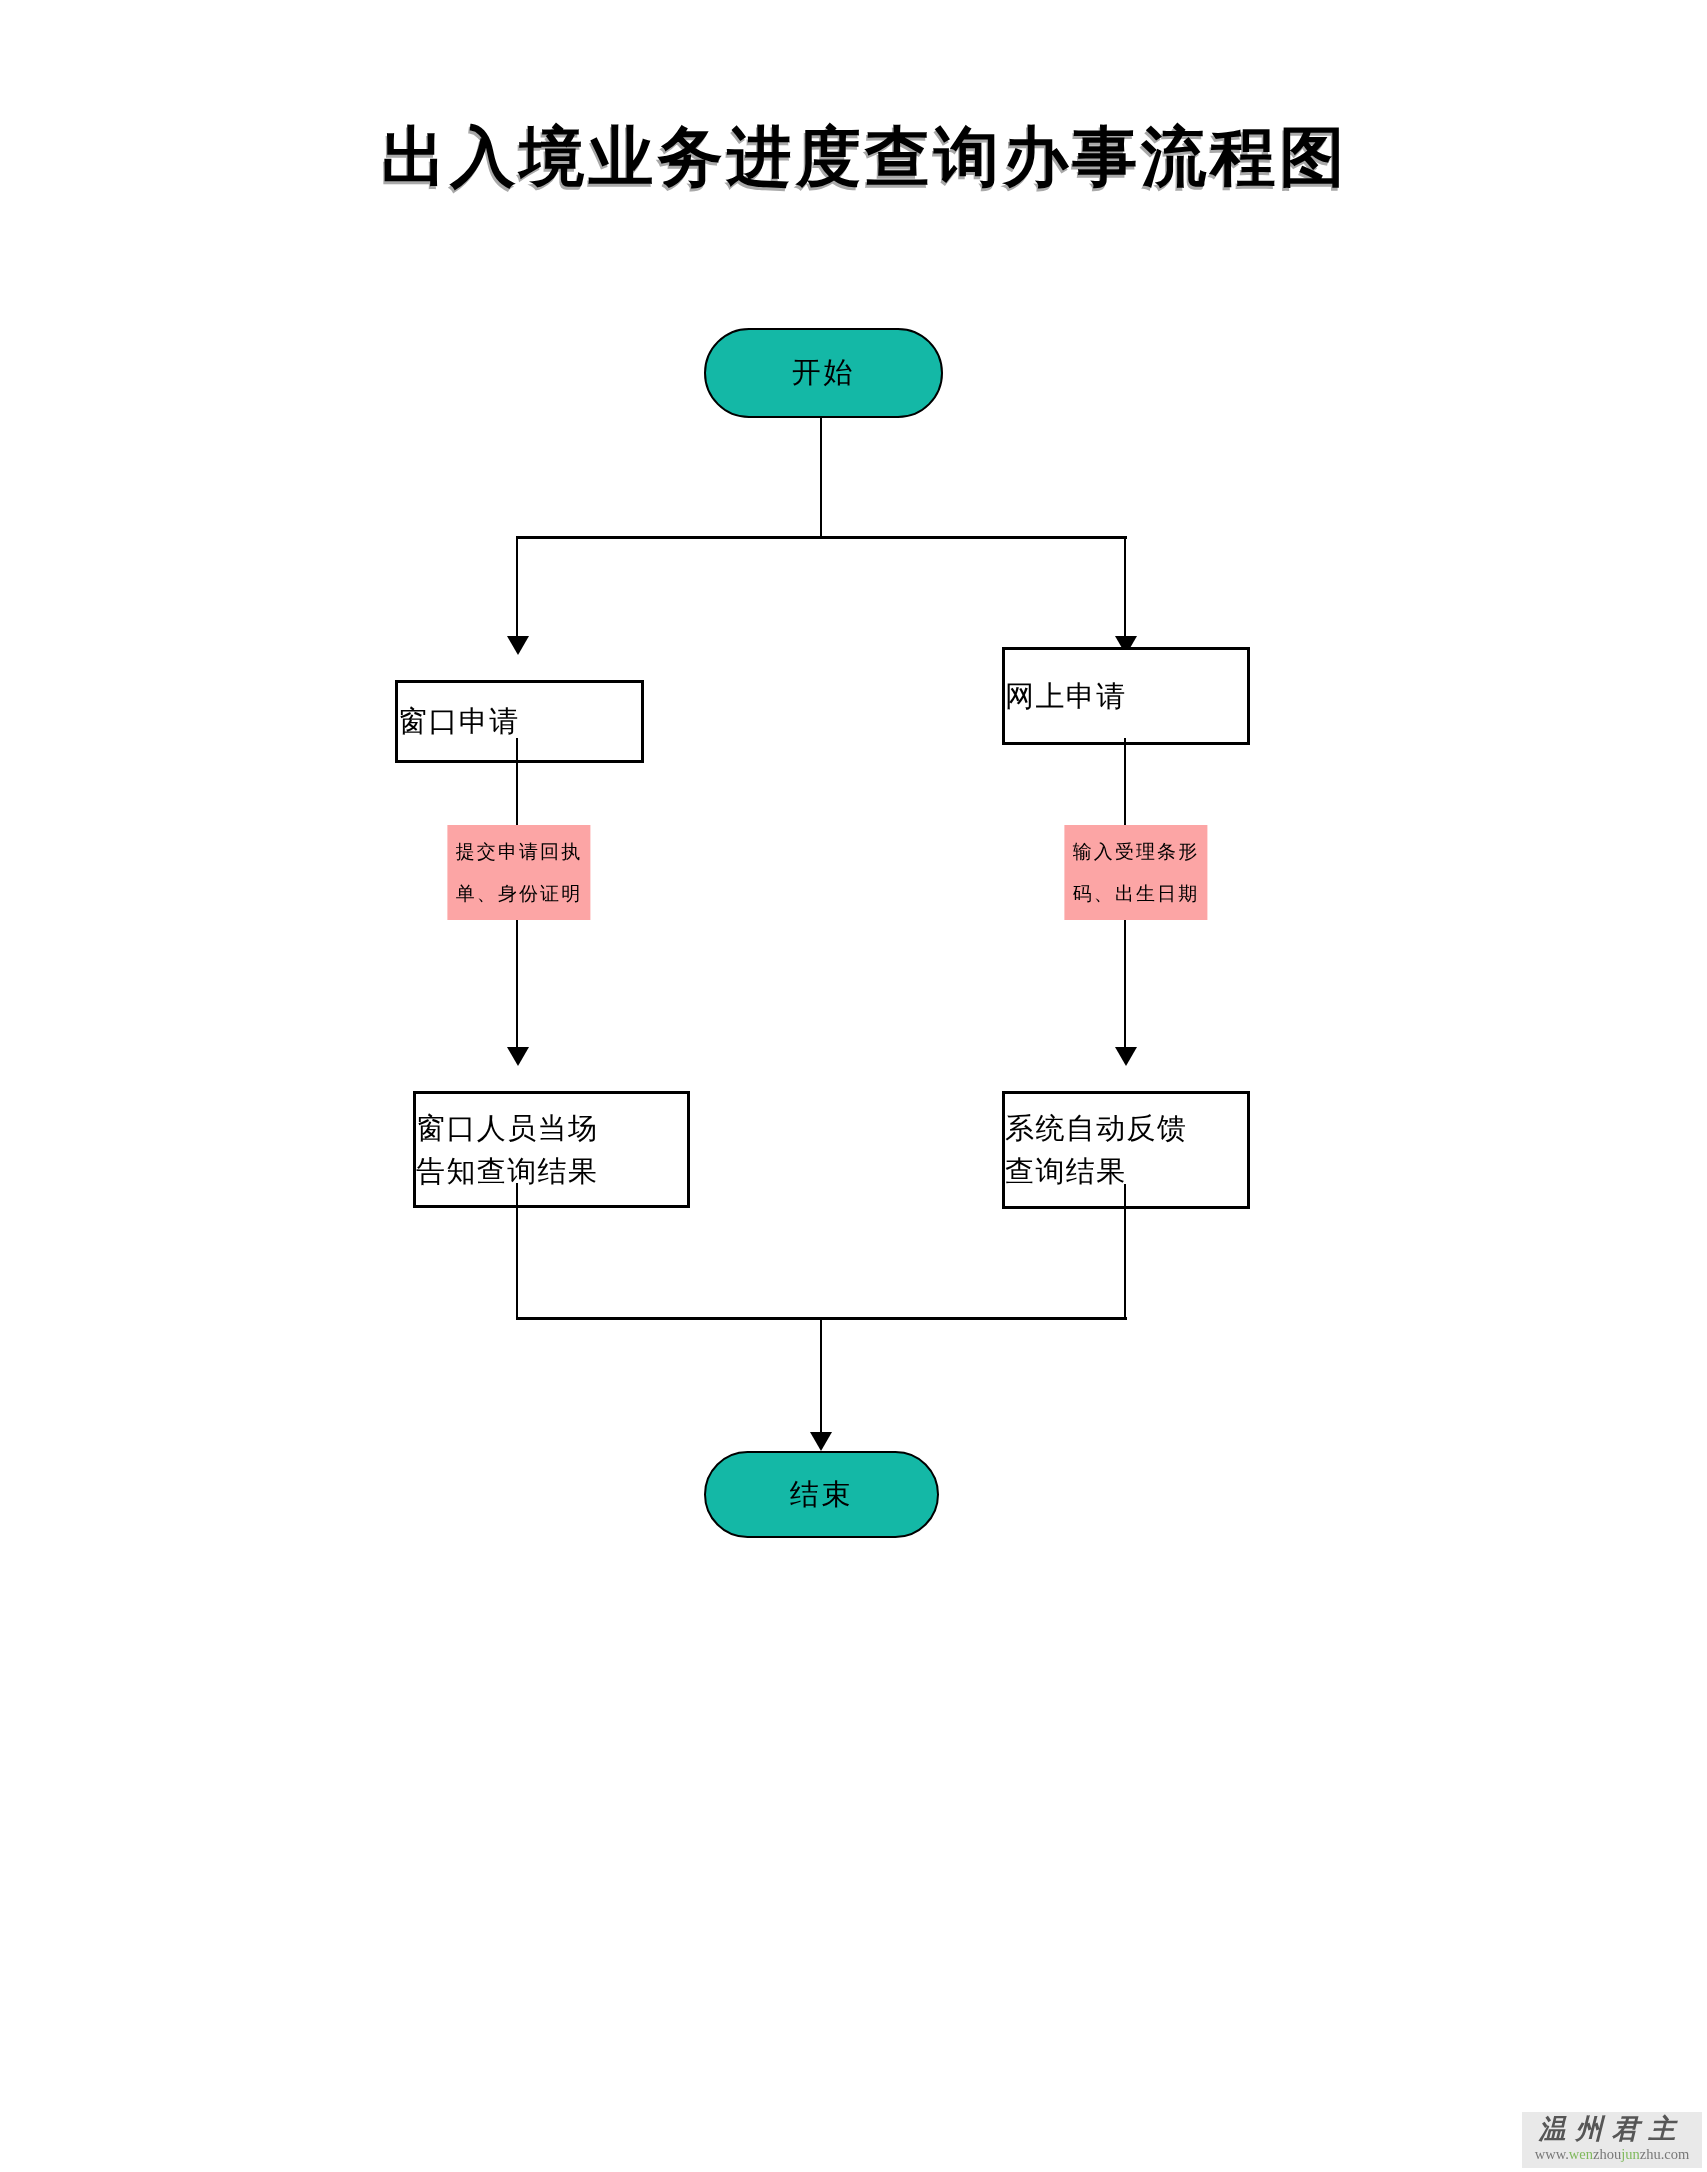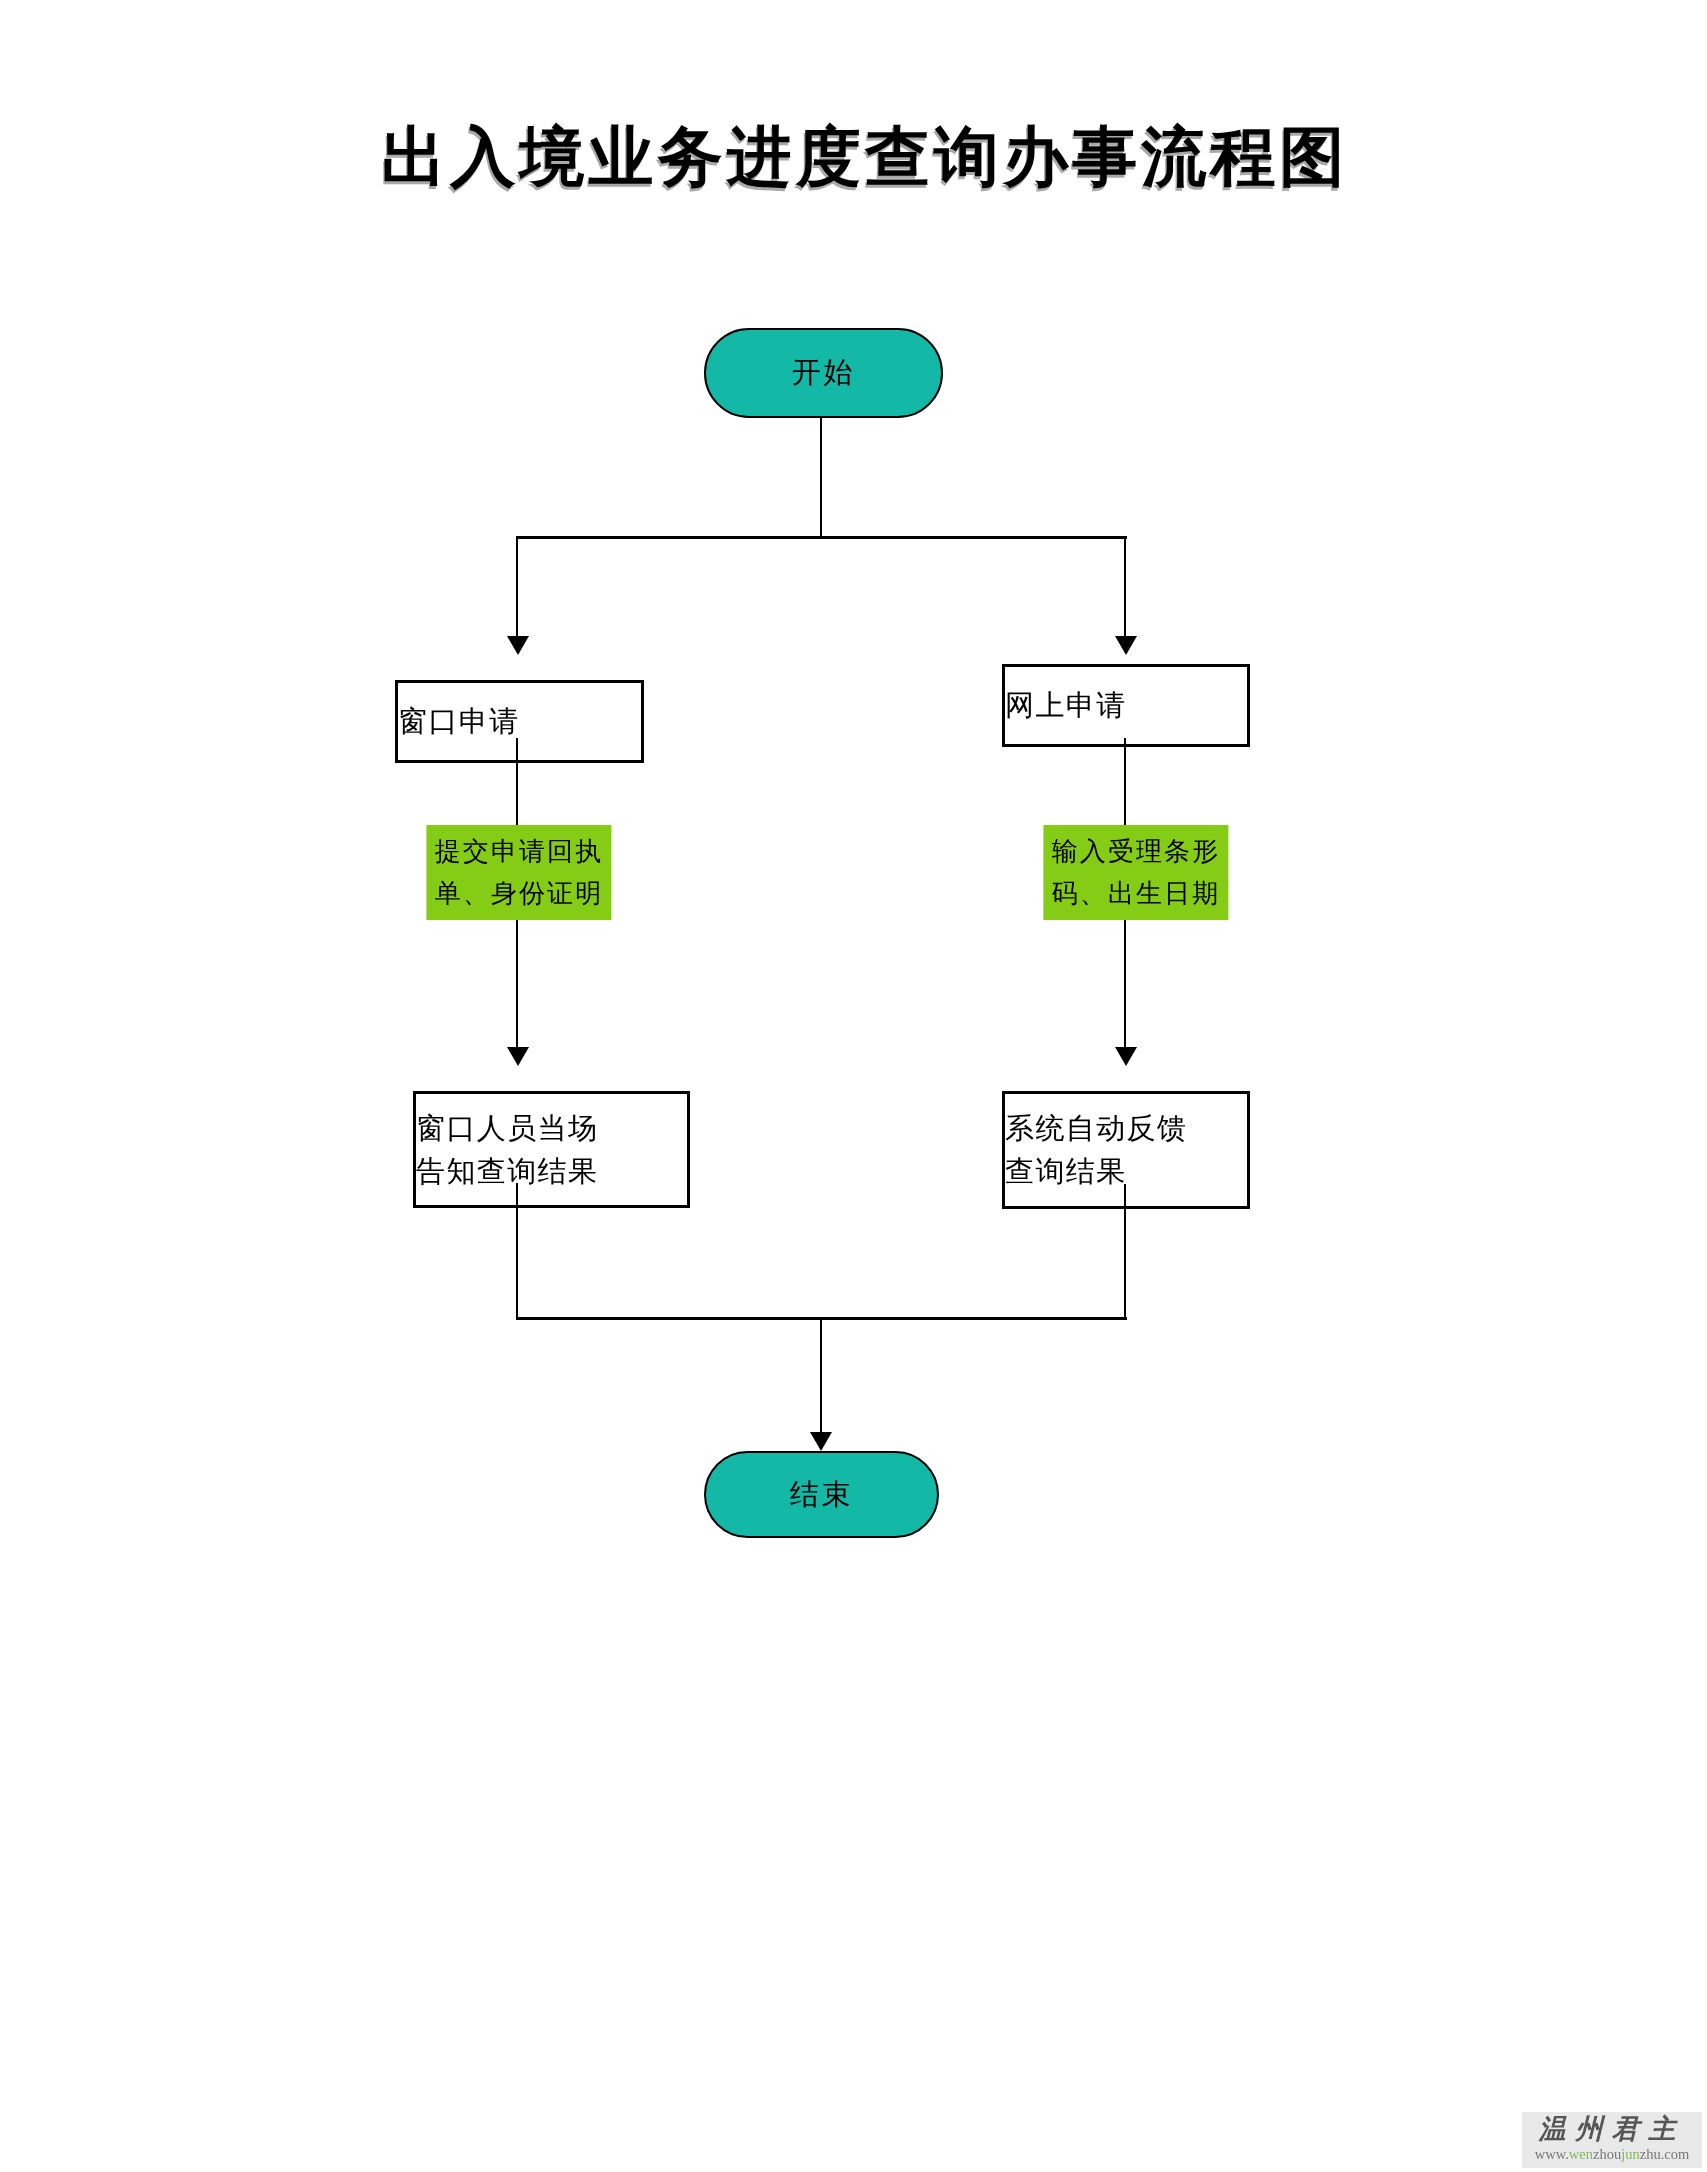--- a/index.html
+++ b/index.html
@@ -57,21 +57,21 @@
     align-items: flex-start;
     justify-content: center;
     font-size: 29px;
     letter-spacing: 1.4px;
     line-height: 43px;
     text-align: center;
     box-sizing: border-box;
     margin-top: 25px;
   }
   .box.b1-left  { left: 395px;  top: 655px;  width: 249px; height: 83px; }
-  .box.b1-right { left: 1002px; top: 639px;  width: 248px; height: 83px; }
+  .box.b1-right { left: 1002px; top: 622px;  width: 248px; height: 98px; }
   .box.b2-left  { left: 413px;  top: 1066px; width: 277px; height: 117px; }
   .box.b2-right { left: 1002px; top: 1066px; width: 248px; height: 118px; }
   
   .vline { position: absolute; width: 2.1px; background: #000; }
   .hline { position: absolute; height: 2.8px; background: #000; }
   .v-start      { left: 820px; top: 418px;  height: 120px; }
   .h-split      { left: 516px;  top: 536px;  width: 611px; }
   .v-left-1     { left: 516px;  top: 536px;  height: 101px; }
   .v-right-1    { left: 1124px; top: 536px;  height: 101px; }
   .v-left-edge  { left: 516px;  top: 738px; height: 310px; }
@@ -89,23 +89,23 @@
   }
   .a-left-1  { left: 507px;  top: 636px; }
   .a-right-1 { left: 1115px; top: 636px; }
   .a-left-2  { left: 507px;  top: 1047px; }
   .a-right-2 { left: 1115px; top: 1047px; }
   .a-end     { left: 810px; top: 1432px; }
   
   .edge-label {
     position: absolute;
     transform: translateX(-50%);
-    background: #84cc16;
+    background: #fca5a5;
     text-align: center;
-    font-size: 26px;
+    font-size: 19px;
     letter-spacing: 2.1px;
     line-height: 42px;
     padding: 5.5px 8.3px;
     white-space: nowrap;
   }
   .el-left  { left: 519px;  top: 825px; }
   .el-right { left: 1136px; top: 825px; }
   
   .watermark {
     position: absolute;

